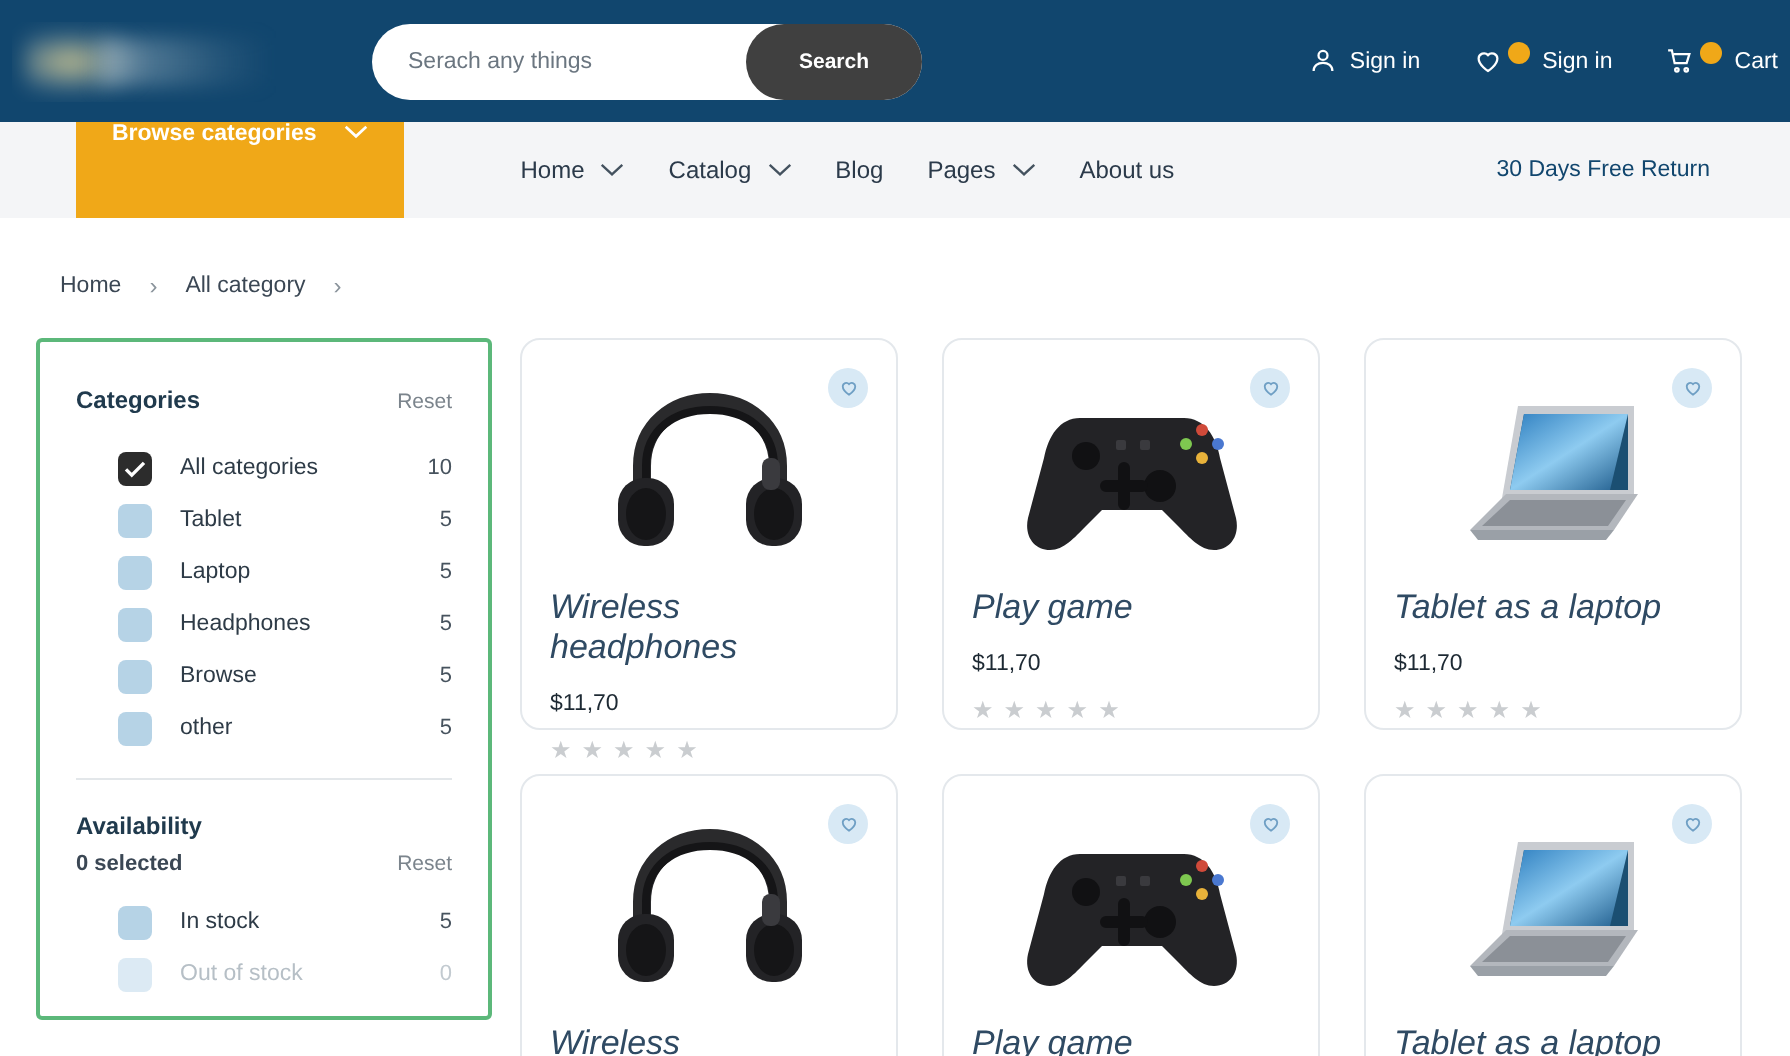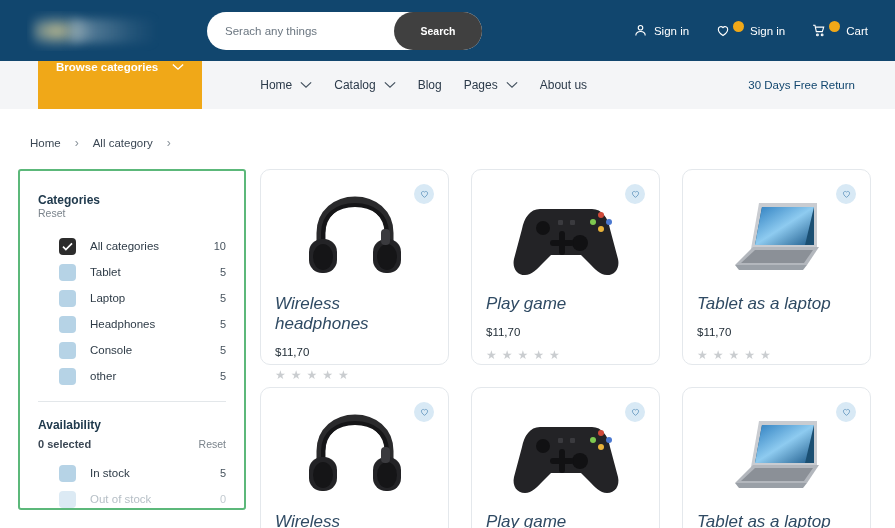--- a/index.html
+++ b/index.html
@@ -10,21 +10,21 @@
     font-family: "Liberation Sans", sans-serif;
     -webkit-font-smoothing: antialiased;
   }
 
   
   .topbar {
     height: 61px;
     background: #11466e;
     display: flex;
     align-items: center;
-    padding: 0 27px;
+    padding: 0 6px;
     position: relative;
   }
   .logo {
     width: 132px; height: 40px;
     border-radius: 4px;
     position: relative;
     overflow: hidden;
     flex: 0 0 auto;
   }
   .logo .glow {
@@ -175,21 +175,20 @@
     border-radius: 3px;
     background: #ffffff;
     padding: 22px 18px 0 18px;
     height: 341px;
   }
   .fhead {
     display: flex;
     align-items: baseline;
     justify-content: space-between;
     margin-bottom: 14px;
-    flex-direction: column;
   }
   .ftitle { font-size: 12px; font-weight: 700; color: #203a4d; }
   .freset { font-size: 10.5px; color: #7b848c; cursor: pointer; }
   .frow {
     display: flex;
     align-items: center;
     height: 26px;
     margin-bottom: 0;
     cursor: pointer;
     padding-left: 21px;
@@ -410,21 +409,21 @@
     </div>
 
     <div class="frow">
       <span class="cbox"></span>
       <span class="flabel">Headphones</span>
       <span class="fcount">5</span>
     </div>
 
     <div class="frow">
       <span class="cbox"></span>
-      <span class="flabel">Console</span>
+      <span class="flabel">Browse</span>
       <span class="fcount">5</span>
     </div>
 
     <div class="frow">
       <span class="cbox"></span>
       <span class="flabel">other</span>
       <span class="fcount">5</span>
     </div>
 
     <div class="fdiv"></div>

